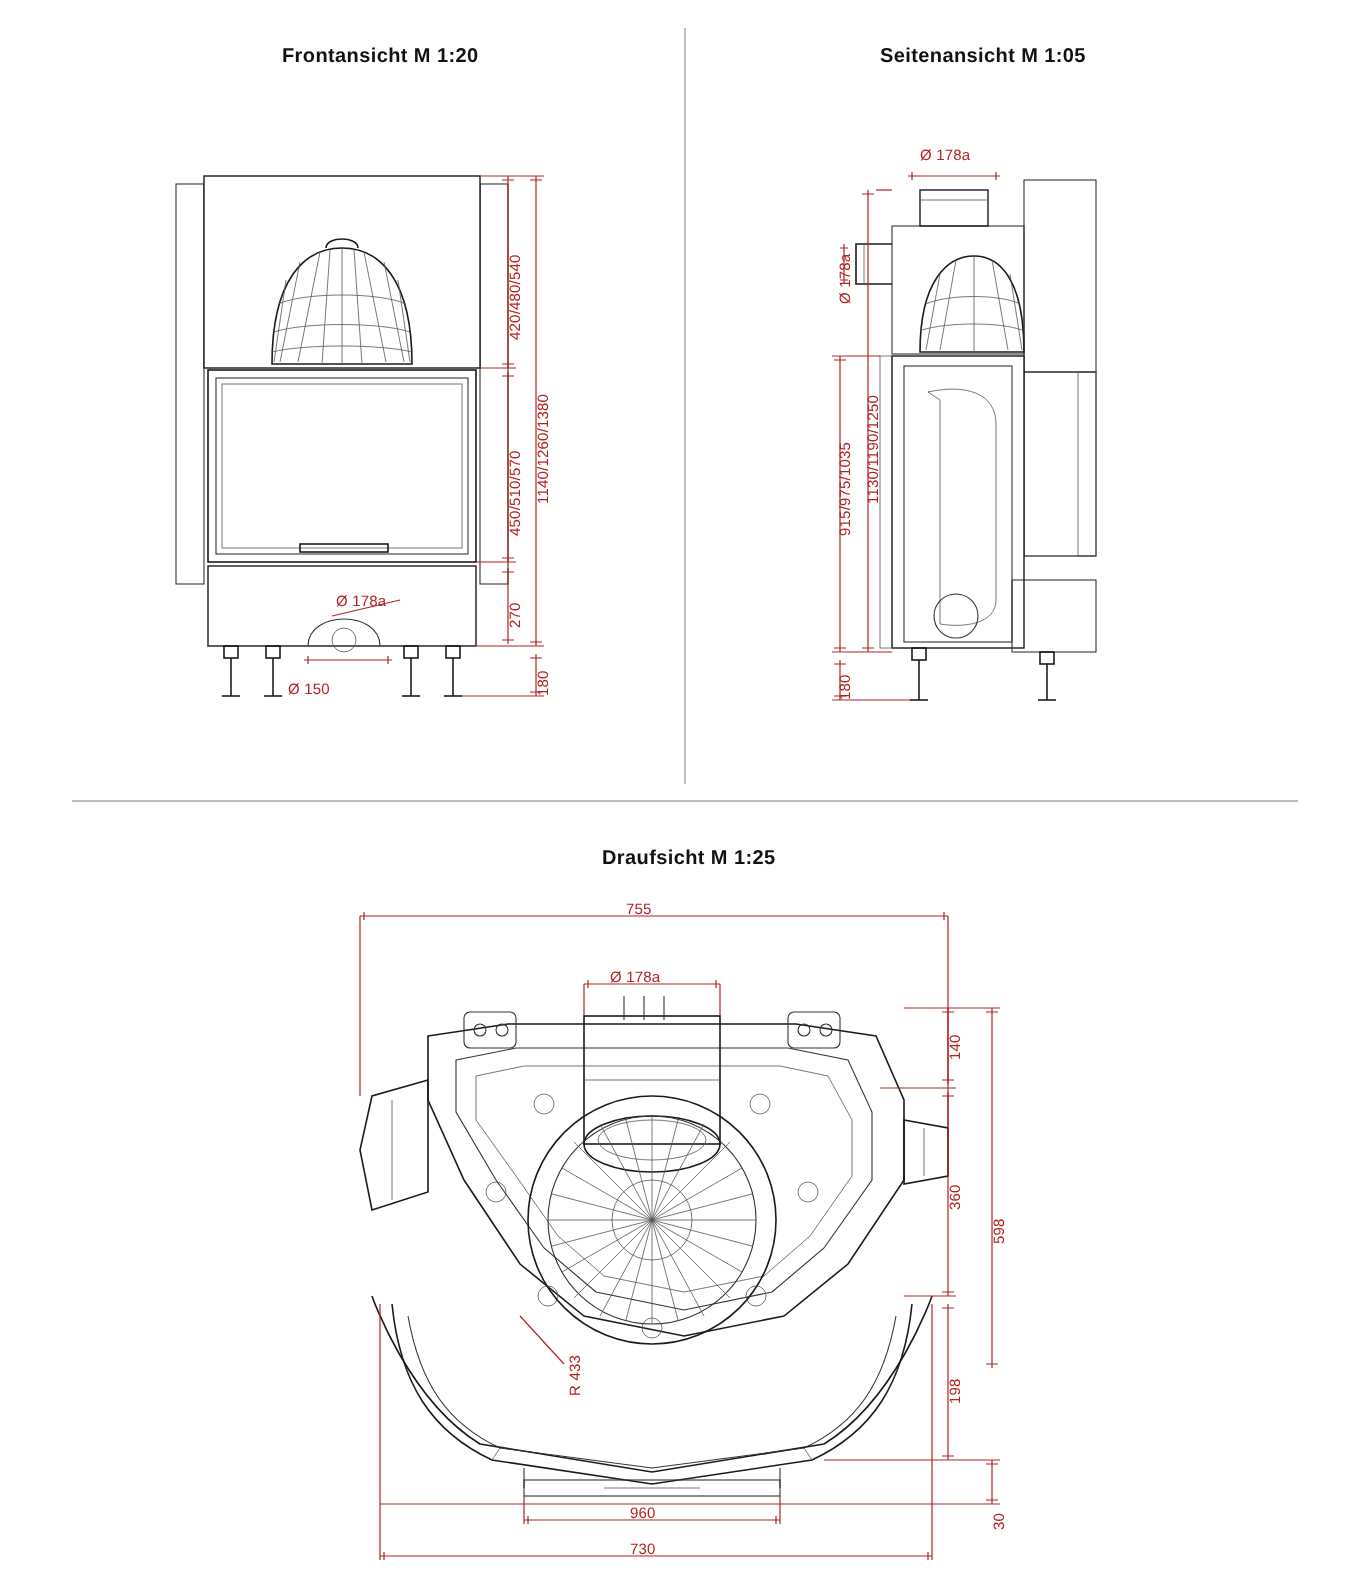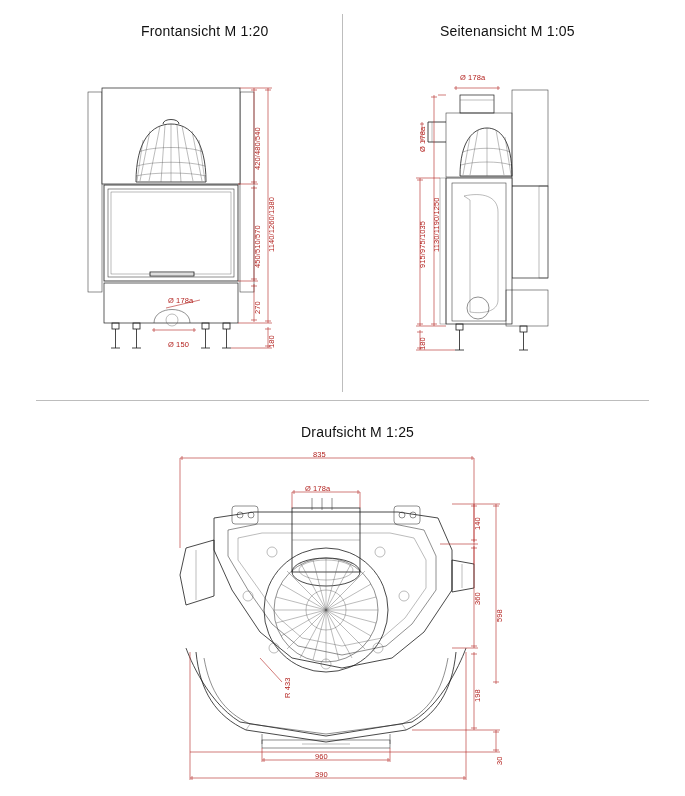--- a/index.html
+++ b/index.html
@@ -14,22 +14,22 @@
     font-family: "Liberation Sans", sans-serif;
     color: #1a1a1a;
     overflow: hidden;
   }
   .sheet {
     position: absolute;
     inset: 0;
   }
   .title {
     position: absolute;
-    font-size: 14px;
-    font-weight: normal;
+    font-size: 10px;
+    font-weight: bold;
     letter-spacing: 0.2px;
     color: #111;
     white-space: nowrap;
   }
   #title-front { left: 141px; top: 23px; }
   #title-side  { left: 440px; top: 23px; }
   #title-top   { left: 301px; top: 424px; }
 
   .divider {
     position: absolute;
@@ -154,21 +154,21 @@
       <path d="M166 308 L200 300"></path>
     </g>
   </svg>
 
   <div class="dimtxt vert" style="left:253px; top:170px;">420/480/540</div>
   <div class="dimtxt vert" style="left:267px; top:252px;">1140/1260/1380</div>
   <div class="dimtxt vert" style="left:253px; top:268px;">450/510/570</div>
   <div class="dimtxt vert" style="left:253px; top:314px;">270</div>
   <div class="dimtxt vert" style="left:267px; top:348px;">180</div>
   <div class="dimtxt" style="left:168px; top:296px;">Ø 178a</div>
-  <div class="dimtxt" style="left:168px; top:340px;text-align:right;">Ø 150</div>
+  <div class="dimtxt" style="left:144px; top:340px;text-align:right;">Ø 150</div>
 
   <svg class="draw" id="svg-side" width="343" height="400" viewBox="0 0 343 400" style="left:342px;">
 
     <rect class="fillwhite" x="118" y="95" width="34" height="18"></rect>
     <path class="ln-hair" d="M118 100 L152 100"></path>
 
     <rect class="ln-thin" x="104" y="113" width="66" height="64"></rect>
 
     <path class="ln" d="M118 176 C118 140, 132 128, 145 128 C158 128, 170 140, 170 176 Z" fill="#fafafa"></path>
     <path class="ln-hair" d="M145 128 L145 176"></path>
@@ -362,24 +362,24 @@
       <path d="M262 348 L262 362"></path>
       <path d="M390 348 L390 362"></path>
 
       <path d="M190 378 L466 378"></path>
       <path d="M192 376 L192 380 M464 376 L464 380"></path>
       <path d="M190 252 L190 380"></path>
       <path d="M466 252 L466 380"></path>
     </g>
   </svg>
 
-  <div class="dimtxt" style="left:313px; top:450px;">835</div>
+  <div class="dimtxt" style="left:313px; top:450px;">755</div>
   <div class="dimtxt" style="left:305px; top:484px;">Ø 178a</div>
   <div class="dimtxt vert" style="left:473px; top:530px;">140</div>
   <div class="dimtxt vert" style="left:473px; top:605px;">360</div>
   <div class="dimtxt vert" style="left:495px; top:622px;">598</div>
   <div class="dimtxt vert" style="left:473px; top:702px;">198</div>
   <div class="dimtxt vert" style="left:495px; top:765px;">30</div>
   <div class="dimtxt vert" style="left:283px; top:698px;">R 433</div>
   <div class="dimtxt" style="left:315px; top:752px;">960</div>
-  <div class="dimtxt" style="left:315px; top:770px;">390</div>
+  <div class="dimtxt" style="left:315px; top:770px;">730</div>
 
 </div>
 
 </body></html>

